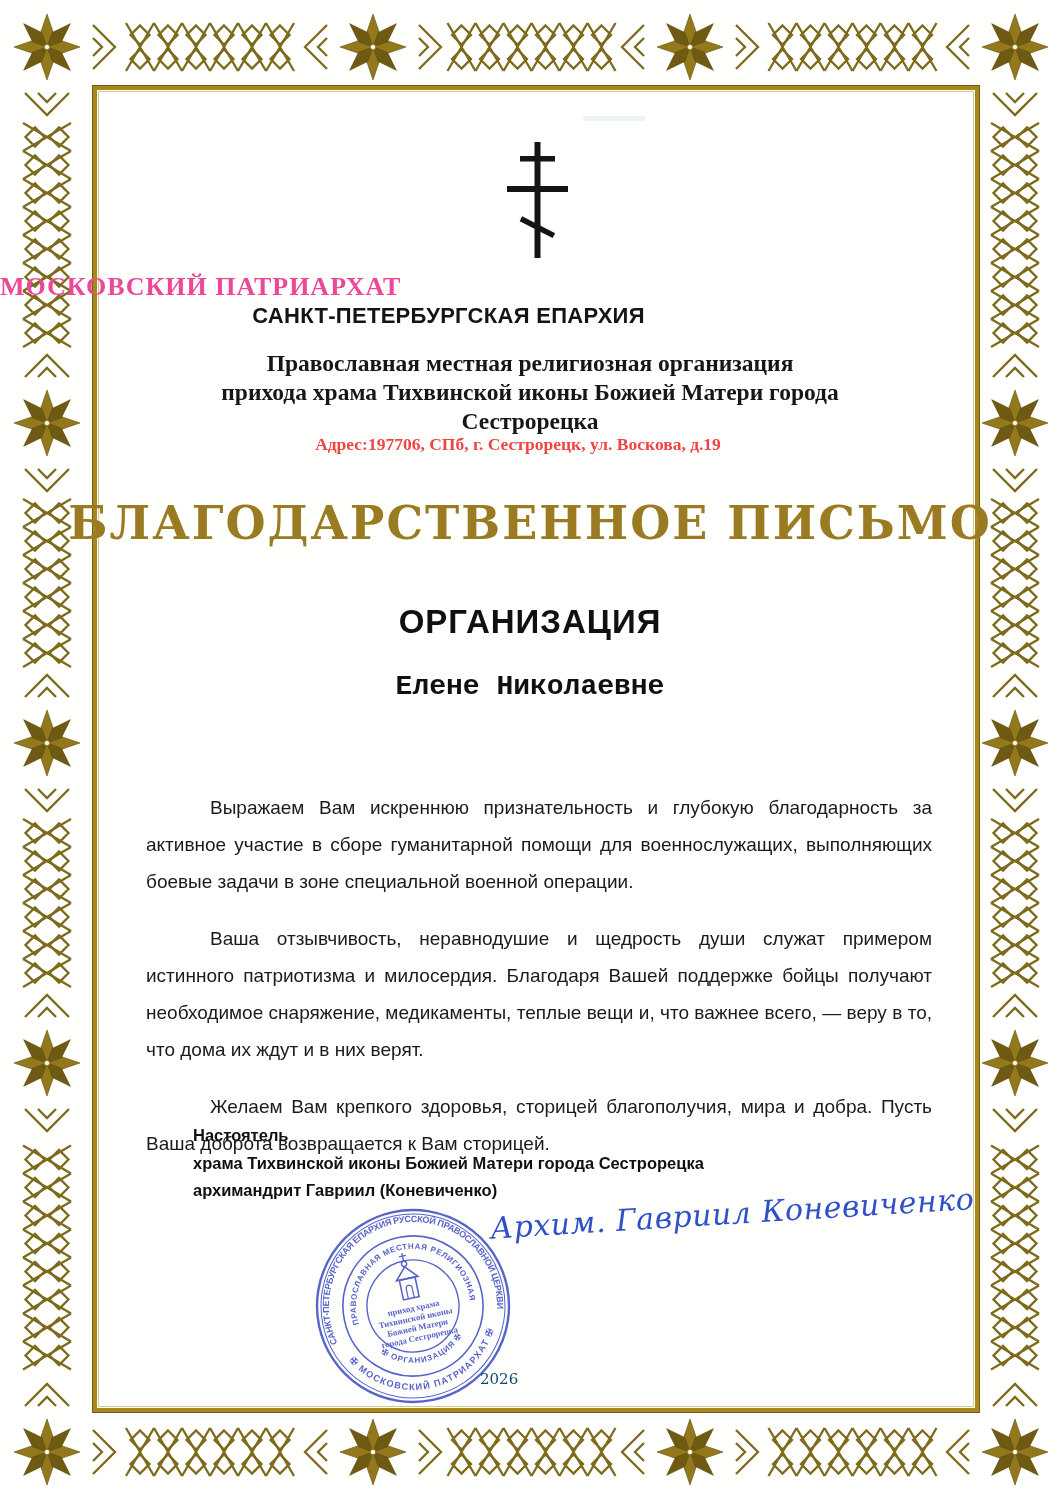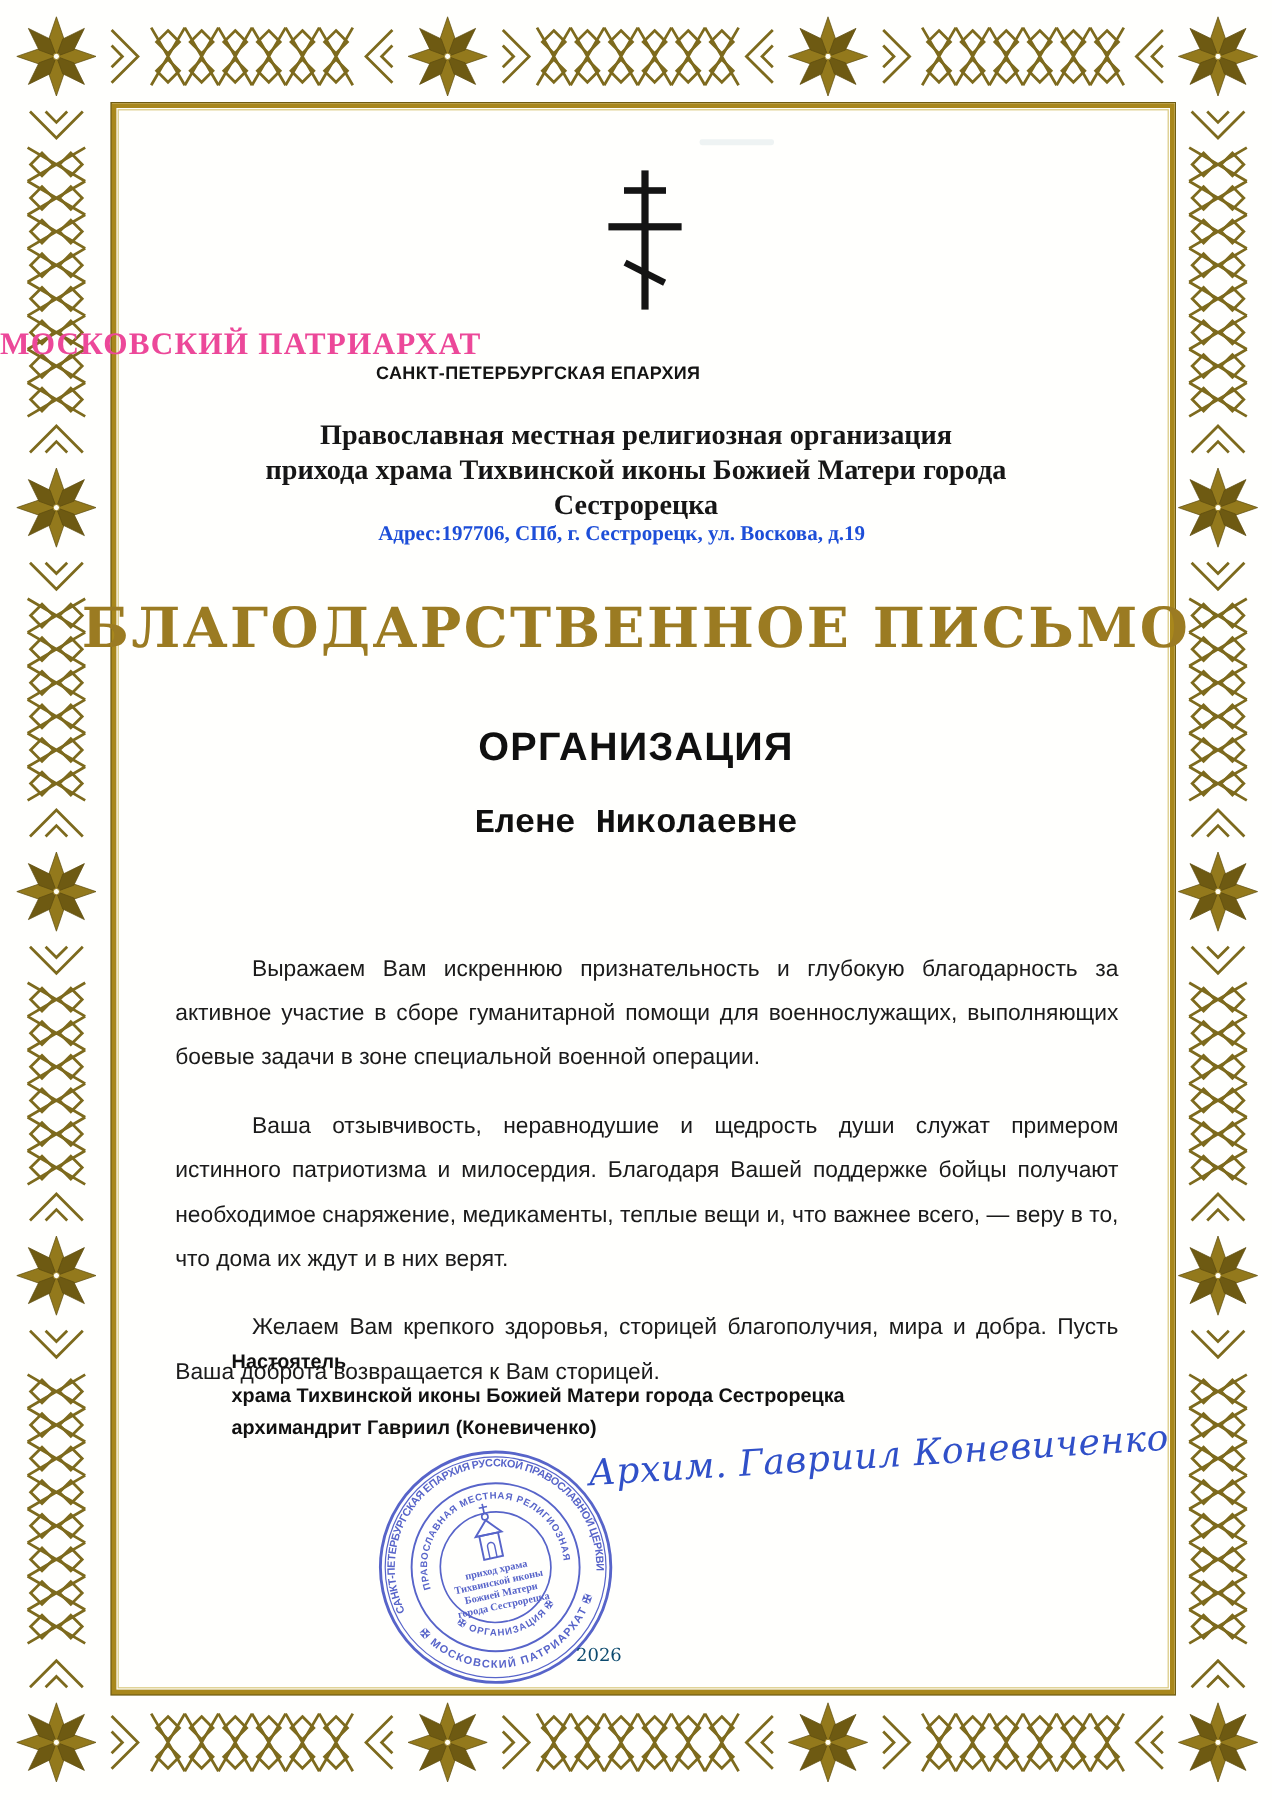--- a/index.html
+++ b/index.html
@@ -20,30 +20,30 @@
   .frame-svg{position:absolute;left:0;top:0;pointer-events:none;}
   
   .cross-wrap{position:absolute;left:0;top:0;width:1060px;}
   .hdr-patriarchate{
     position:absolute;left:0;top:272px;width:1060px;text-align:left;
     font-family:"Liberation Serif",serif;font-weight:bold;font-size:26px;
     letter-spacing:1px;color:#ec4899;
   }
   .hdr-eparchy{
     position:absolute;left:0;top:303px;width:897px;text-align:center;
-    font-weight:bold;font-size:15px;letter-spacing:.3px;color:#141414;
+    font-weight:bold;font-size:22px;letter-spacing:.3px;color:#141414;
   }
   .org-block{
     position:absolute;left:0;top:349px;width:1060px;text-align:center;
     font-family:"Liberation Serif",serif;font-weight:bold;font-size:23.5px;
     line-height:29px;color:#161616;
   }
   .org-address{
     position:absolute;left:0;top:434px;width:1036px;text-align:center;
-    font-family:"Liberation Serif",serif;font-weight:bold;font-size:17.5px;color:#1d4ed8;
+    font-family:"Liberation Serif",serif;font-weight:bold;font-size:17.5px;color:#ef4444;
   }
   .doc-title{
     position:absolute;left:0;top:496px;width:1060px;text-align:center;
     font-family:"DejaVu Serif",serif;font-weight:bold;font-size:46px;
     letter-spacing:2px;color:#9b7b22;
   }
   .recipient-surname{
     position:absolute;left:0;top:603px;width:1060px;text-align:center;
     font-weight:bold;font-size:33px;letter-spacing:1px;color:#101010;
   }

